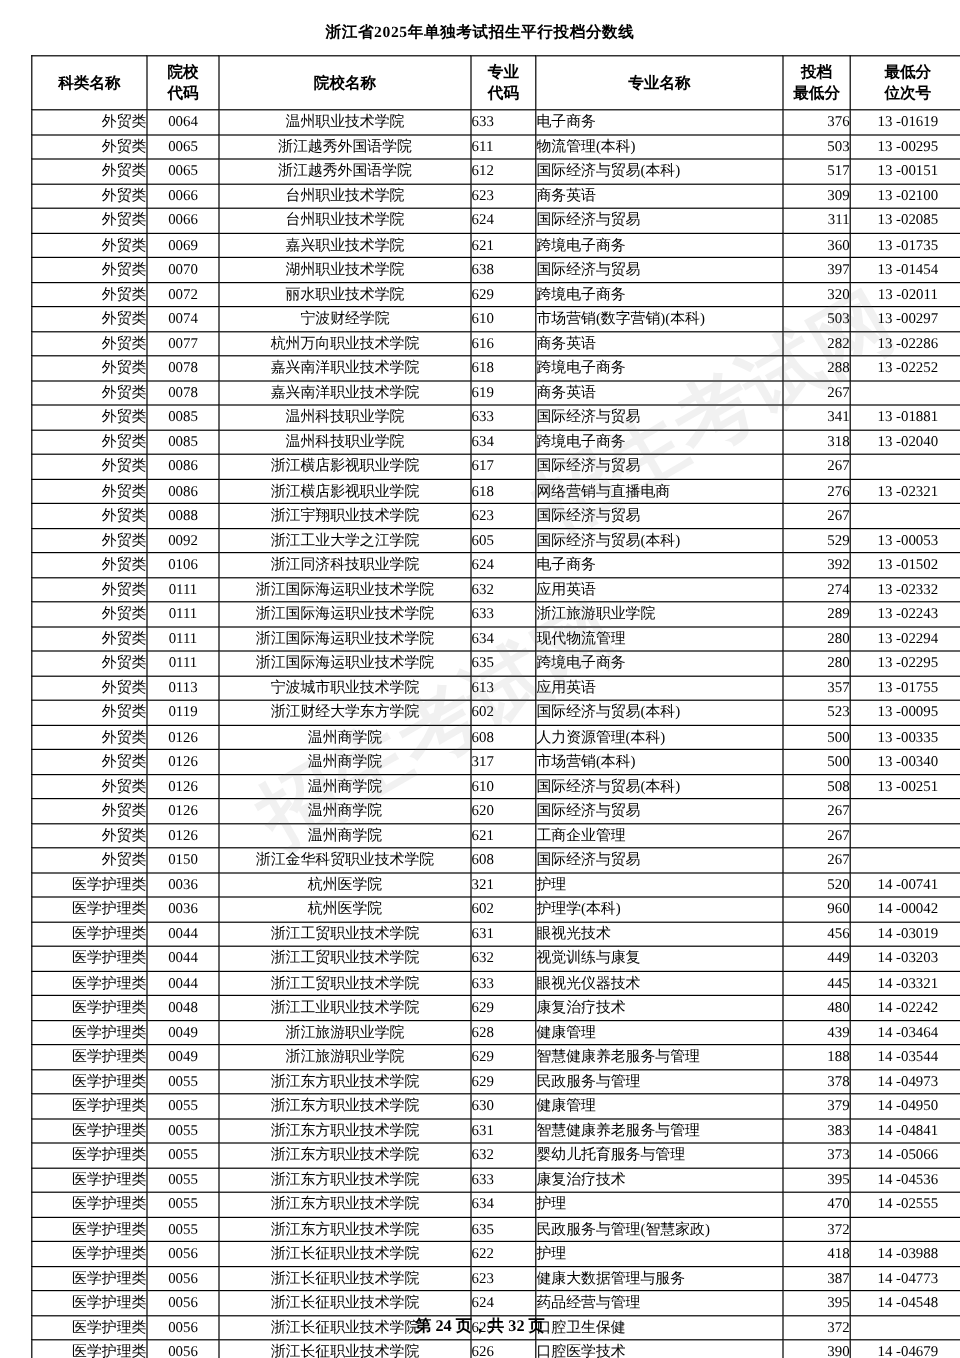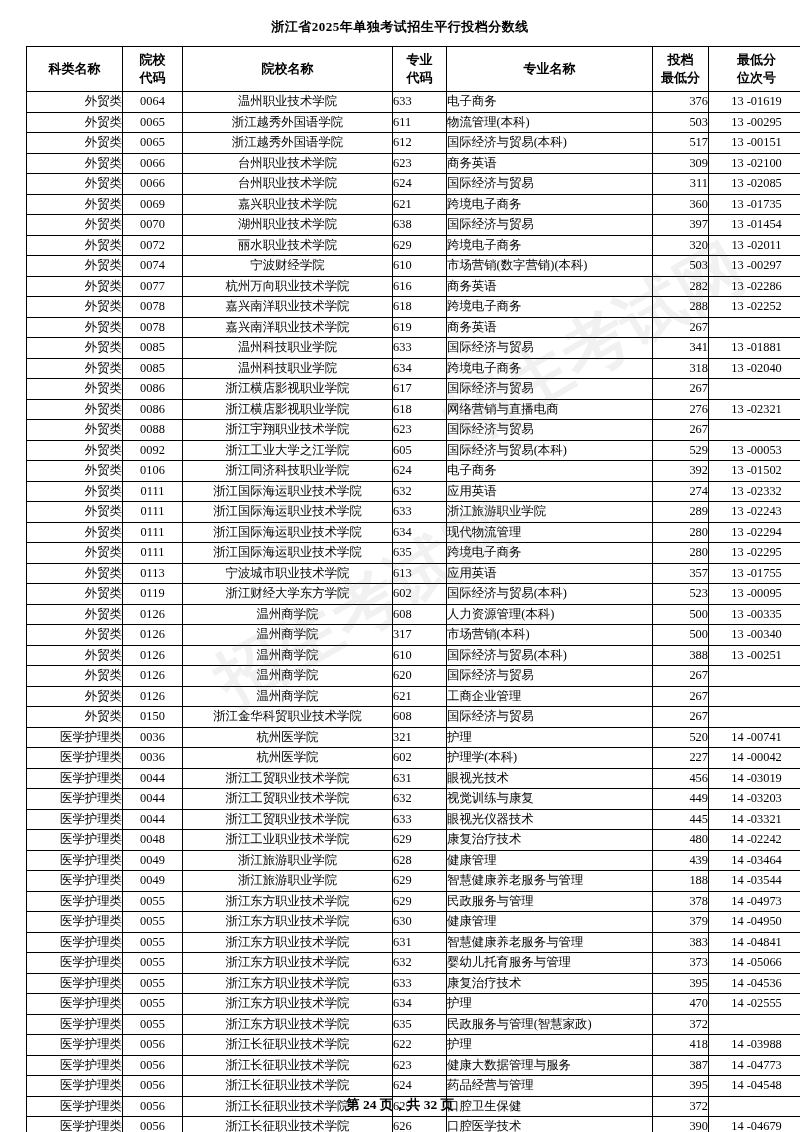--- a/index.html
+++ b/index.html
@@ -392,21 +392,21 @@
           <td class="major">市场营销(本科)</td>
           <td class="score">500</td>
           <td class="rank">13 -00340</td>
         </tr>
         <tr>
           <td class="cat">外贸类</td>
           <td class="code">0126</td>
           <td class="inst">温州商学院</td>
           <td class="mcode">610</td>
           <td class="major">国际经济与贸易(本科)</td>
-          <td class="score">388</td>
+          <td class="score">508</td>
           <td class="rank">13 -00251</td>
         </tr>
         <tr>
           <td class="cat">外贸类</td>
           <td class="code">0126</td>
           <td class="inst">温州商学院</td>
           <td class="mcode">620</td>
           <td class="major">国际经济与贸易</td>
           <td class="score">267</td>
           <td class="rank"></td>
@@ -437,21 +437,21 @@
           <td class="major">护理</td>
           <td class="score">520</td>
           <td class="rank">14 -00741</td>
         </tr>
         <tr>
           <td class="cat">医学护理类</td>
           <td class="code">0036</td>
           <td class="inst">杭州医学院</td>
           <td class="mcode">602</td>
           <td class="major">护理学(本科)</td>
-          <td class="score">227</td>
+          <td class="score">960</td>
           <td class="rank">14 -00042</td>
         </tr>
         <tr>
           <td class="cat">医学护理类</td>
           <td class="code">0044</td>
           <td class="inst">浙江工贸职业技术学院</td>
           <td class="mcode">631</td>
           <td class="major">眼视光技术</td>
           <td class="score">456</td>
           <td class="rank">14 -03019</td>

